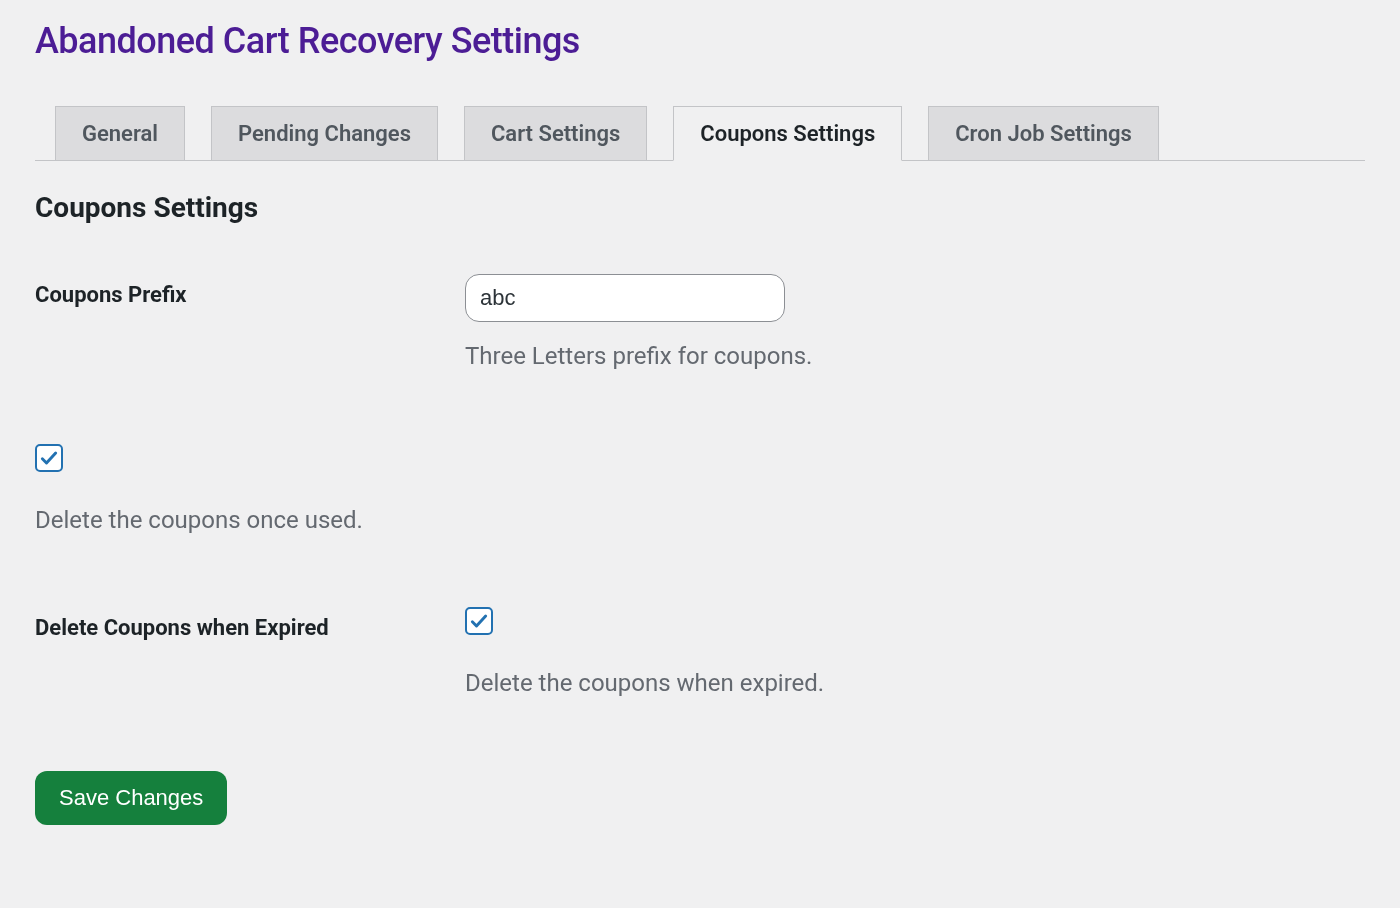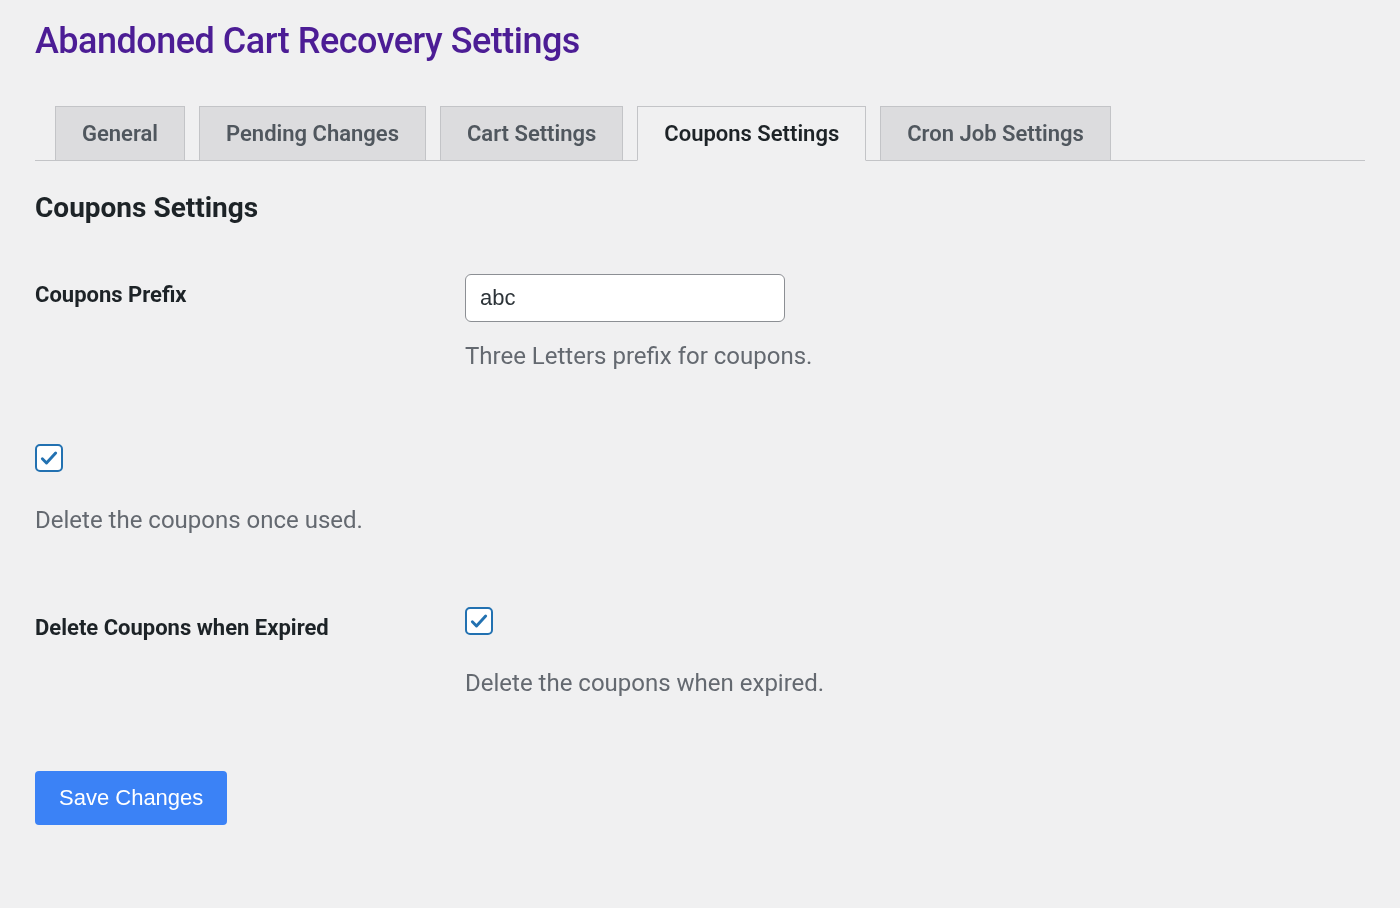--- a/index.html
+++ b/index.html
@@ -19,21 +19,21 @@
       color: #4c1d95;
       margin-bottom: 28px;
       letter-spacing: -0.5px;
     }
     .tabs-wrapper {
       border-bottom: 1px solid #c3c4c7;
       margin-bottom: 30px;
     }
     .tabs {
       display: flex;
-      gap: 14px;
+      gap: 26px;
       padding-left: 20px;
       margin-bottom: -1px;
       margin-top: 44px;
     }
     .tab {
       background: #dcdcde;
       border: 1px solid #c3c4c7;
       padding: 14px 26px;
       font-size: 22px;
       font-weight: 600;
@@ -70,21 +70,21 @@
       padding-right: 30px;
     }
     .form-field-col {
       flex: 1;
     }
     .text-input {
       width: 320px;
       padding: 10px 14px;
       font-size: 22px;
       border: 1px solid #8c8f94;
-      border-radius: 6px;
+      border-radius: 14px;
       background: #fff;
       color: #2c3338;
     }
     .field-help {
       font-size: 24px;
       color: #646970;
       margin-top: 18px;
       line-height: 1.4;
     }
     .checkbox-wrap {
@@ -97,27 +97,27 @@
       border-radius: 5px;
       background: #fff;
       cursor: pointer;
       margin-bottom: 14px;
     }
     .checkbox-wrap svg {
       width: 20px;
       height: 20px;
     }
     .save-button {
-      background: #3b82f6;
+      background: #15803d;
       color: #fff;
       border: none;
       font-size: 22px;
       font-weight: 400;
       padding: 14px 24px;
-      border-radius: 4px;
+      border-radius: 12px;
       cursor: pointer;
     }
   </style>
 </head>
 <body>
 
 
 
 <h1 class="page-title">Abandoned Cart Recovery Settings</h1>
 

